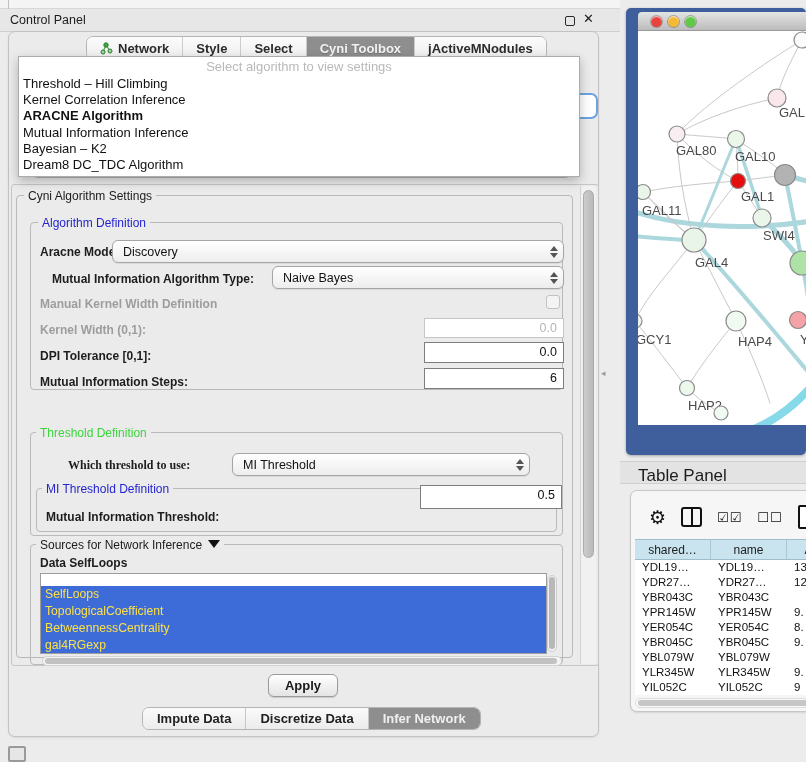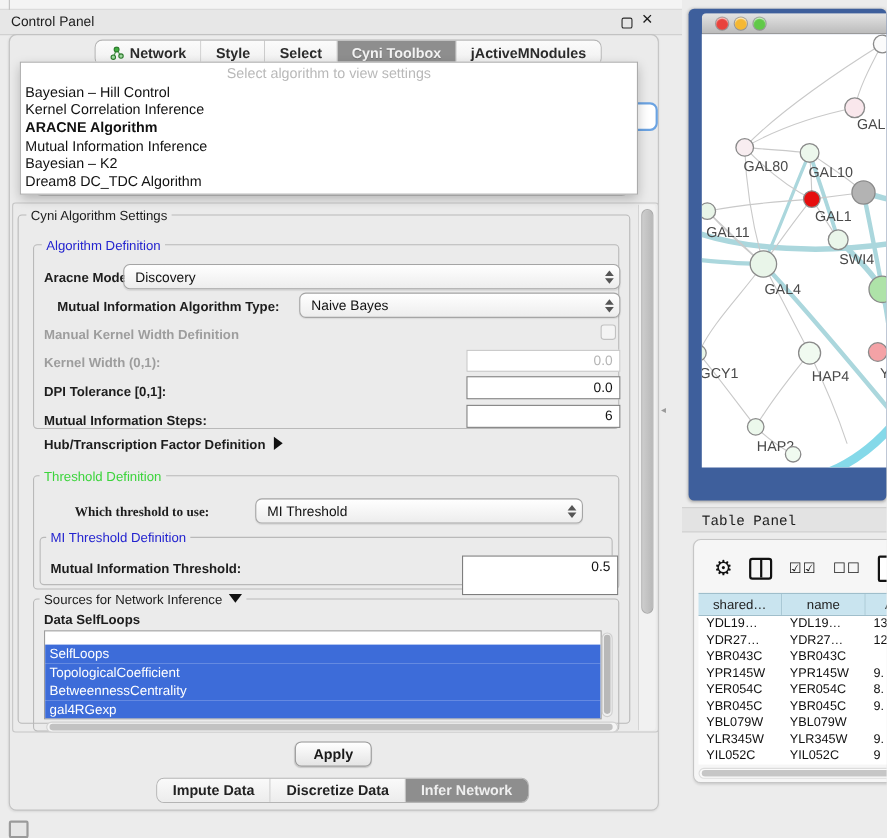--- a/index.html
+++ b/index.html
@@ -57,21 +57,21 @@
   .field { position:absolute; background:#ffffff; border:1px solid #7e7e7e; font-size:12.5px; color:#111; text-align:right; padding:2px 6px 0 4px; }
   .field.disabled { border-color:#c6c6c6; color:#b5b5b5; }
 
   .checkbox { position:absolute; width:14px; height:14px; border:1px solid #c2c2c2; border-radius:3px; background:#f4f4f4; }
 
   .tri-right { display:inline-block; width:0; height:0; border-top:6px solid transparent; border-bottom:6px solid transparent; border-left:8px solid #111; margin-left:8px; vertical-align:-1px; }
   .tri-down { display:inline-block; width:0; height:0; border-left:6px solid transparent; border-right:6px solid transparent; border-top:8px solid #111; margin-left:6px; vertical-align:1px; }
 
   .attr-list { position:absolute; left:40px; top:573px; width:507px; height:81px; background:#ffffff; border:1px solid #9d9d9d; overflow:hidden; }
   .attr-pad { height:12px; }
-  .attr-item { height:17px; line-height:17px; background:#3d6cd9; color:#ffffff; font-size:12.2px; padding-left:4px; white-space:nowrap; }
+  .attr-item { height:17px; line-height:17px; background:#3d6cd9; color:#fde047; font-size:12.2px; padding-left:4px; white-space:nowrap; }
   .attr-vscroll { position:absolute; left:547px; top:575px; width:10px; height:77px; background:#f0f0f0; border:1px solid #cfcfcf; border-radius:5px; }
   .attr-vscroll .thumb { position:absolute; left:1px; top:1px; width:6px; height:72px; background:#b8b8b8; border-radius:4px; }
   .hscroll { position:absolute; left:42px; top:656px; width:520px; height:10px; background:#f4f4f4; border:1px solid #d2d2d2; border-radius:5px; }
   .hscroll .thumb { position:absolute; left:2px; top:1px; width:512px; height:6px; background:#c2c2c2; border-radius:4px; }
 
   .apply-btn { position:absolute; left:268px; top:674px; width:70px; height:23px; border:1px solid #9a9a9a; border-radius:6px; background:linear-gradient(#ffffff,#e4e4e4); font-size:13px; font-weight:bold; color:#1a1a1a; text-align:center; line-height:21px; box-shadow:0 1px 1px rgba(0,0,0,0.15); }
 
   .bottom-tabs { position:absolute; left:142px; top:707px; height:23px; display:flex; background:#f4f4f4; border:1px solid #b4b4b4; border-radius:7px; overflow:hidden; }
   .btab { display:flex; align-items:center; padding:0 14px; font-size:13px; font-weight:bold; color:#222; border-right:1px solid #c6c6c6; background:linear-gradient(#fafafa,#ececec); white-space:nowrap; }
   .btab:last-child { border-right:none; }
@@ -81,21 +81,21 @@
   .splitter-mark { position:absolute; left:601px; top:369px; width:6px; height:9px; color:#9a9a9a; font-size:9px; line-height:9px; font-family:"DejaVu Sans",sans-serif; }
 
   
   .net-window { position:absolute; left:626px; top:8px; width:180px; height:447px; background:#3e5f9c; border-radius:5px; box-shadow:0 1px 3px rgba(0,0,0,0.3); }
   .net-titlebar { position:absolute; left:12px; top:4px; width:168px; height:19px; background:linear-gradient(#e4e4e4,#bcbcbc); border-radius:4px 0 0 0; border-bottom:1px solid #9a9a9a; display:flex; align-items:center; gap:6px; padding-left:13px; }
   .tlight { width:11px; height:11px; border-radius:50%; box-shadow:inset 0 1px 1px rgba(255,255,255,0.7), 0 0 0 1px rgba(0,0,0,0.25); }
   .net-canvas { position:absolute; left:12px; top:23px; width:168px; height:394px; background:#ffffff; overflow:hidden; }
 
   
   .tp-titlebar { position:absolute; left:620px; top:461px; width:186px; height:23px; background:#e3e3e3; border-top:1px solid #cfcfcf; border-bottom:1px solid #cfcfcf; }
-  .tp-titlebar span { position:absolute; left:18px; top:4px; font-size:13px; color:#1c1c1c;font-family:Liberation Mono, monospace; }
+  .tp-titlebar span { position:absolute; left:18px; top:4px; font-size:17px; color:#1c1c1c; }
   .table-panel { position:absolute; left:630px; top:490px; width:200px; height:222px; background:#f6f6f6; border:1px solid #c6c6c6; border-radius:7px; box-shadow:0 1px 2px rgba(0,0,0,0.1); }
   .tp-toolbar { position:absolute; left:4px; top:8px; width:190px; height:36px; display:flex; align-items:center; gap:15px; padding-left:14px; }
   .gear { font-family:"DejaVu Sans",sans-serif; font-size:19px; color:#111; line-height:20px; }
   .split-icon { width:21px; height:20px; border:2px solid #111; border-radius:3px; position:relative; }
   .split-icon::after { content:""; position:absolute; left:8px; top:0; width:2px; height:16px; background:#111; }
   .checks { font-family:"DejaVu Sans",sans-serif; font-size:13px; color:#111; letter-spacing:1px; }
   .doc-icon { width:18px; height:24px; border:2px solid #111; border-radius:2px; background:#fff; }
   .tp-table { position:absolute; left:4px; top:48px; width:196px; }
   .tp-header { display:grid; grid-template-columns:76px 76px 1fr; height:21px; border-top:1px solid #9fbecb; border-bottom:1px solid #9fbecb; }
   .tp-header div { background:#c9e4ef; border-right:1px solid #a9c8d5; font-size:12px; color:#222; text-align:center; line-height:20px; overflow:hidden; white-space:nowrap; }
@@ -149,21 +149,21 @@
   </div>
 
   <div class="focus-box"></div>
   <div class="hidden-combo">
     <span>gal.filtered.sif default node</span>
   </div>
 
   <div class="dropdown">
     <div class="dd-prompt">Select algorithm to view settings</div>
     <div>
-        <div class="dd-item">Bayesian – Hill Control</div>
+        <div class="dd-item">Threshold – Hill Climbing</div>
         <div class="dd-item">Kernel Correlation Inference</div>
         <div class="dd-item dd-bold">ARACNE Algorithm</div>
         <div class="dd-item">Mutual Information Inference</div>
         <div class="dd-item">Bayesian – K2</div>
         <div class="dd-item">Dream8 DC_TDC Algorithm</div>
       </div>
   </div>
 
   <div class="settings-outer"></div>
   <div class="vscroll">
@@ -199,40 +199,37 @@
 
   <div class="lbl disabled" style="left:40px; top:323px;">Kernel Width (0,1):</div>
   <div class="field disabled" style="left:424px; top:318px; width:140px; height:20px;">0.0</div>
 
   <div class="lbl" style="left:40px; top:349px;">DPI Tolerance [0,1]:</div>
   <div class="field" style="left:424px; top:342px; width:140px; height:21px;">0.0</div>
 
   <div class="lbl" style="left:40px; top:375px;">Mutual Information Steps:</div>
   <div class="field" style="left:424px; top:368px; width:140px; height:21px;">6</div>
 
-  <div class="lbl" style="left:40px; top:397px;">
-    <span>Hub/Transcription Factor Definition</span><span class="tri-right"></span>
-  </div>
 
   <div class="groupbox" style="left:30px; top:432px; width:533px; height:104px;"></div>
   <div class="grouptitle gt-green" style="left:36px; top:426px;">Threshold Definition</div>
 
   <div class="lbl" style="left:68px; top:458px;font-family:Liberation Serif, serif;">Which threshold to use:</div>
   <div class="combo" style="left:232px; top:453px; width:298px;">
     <span class="val">MI Threshold</span>
     <span class="stepper">
         <span class="up"></span>
         <span class="dn"></span>
       </span>
   </div>
 
   <div class="groupbox" style="left:36px; top:488px; width:521px; height:44px;"></div>
   <div class="grouptitle gt-blue" style="left:42px; top:482px;">MI Threshold Definition</div>
   <div class="lbl" style="left:46px; top:510px;">Mutual Information Threshold:</div>
-  <div class="field" style="left:420px; top:505px; width:142px; height:36px;">0.5</div>
+  <div class="field" style="left:420px; top:485px; width:142px; height:24px;">0.5</div>
 
   <div class="groupbox" style="left:30px; top:544px; width:533px; height:121px;"></div>
   <div class="grouptitle" style="left:36px; top:538px;">
     <span>Sources for Network Inference</span><span class="tri-down"></span>
   </div>
   <div class="lbl" style="left:40px; top:556px;">Data SelfLoops</div>
 
   <div class="attr-list">
     <div class="attr-pad"></div>
     <div>

